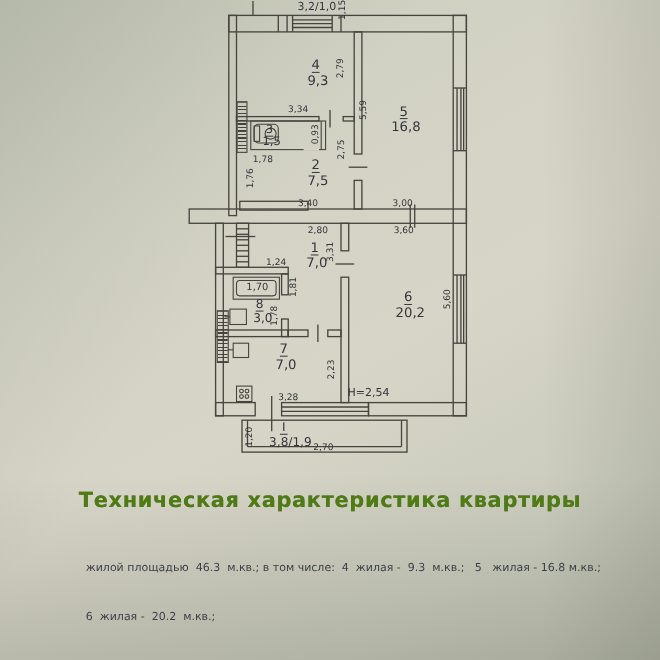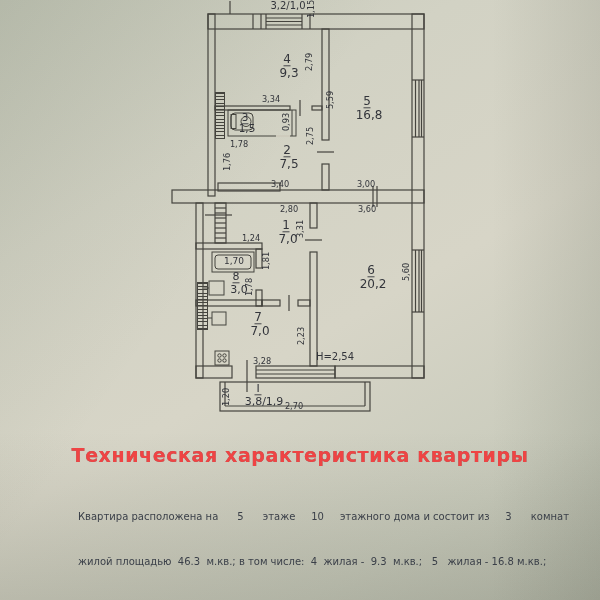--- a/index.html
+++ b/index.html
@@ -11,21 +11,21 @@
   .shade{position:absolute;inset:0;pointer-events:none;}
   .shade-tl{background:linear-gradient(125deg,rgba(90,100,80,.16),rgba(90,100,80,0) 38%);}
   .shade-b{background:linear-gradient(to bottom,rgba(0,0,0,0) 72%,rgba(70,75,60,.18) 100%);}
   .shade-r{background:linear-gradient(to right,rgba(0,0,0,0) 82%,rgba(80,85,70,.14) 100%);}
   .plan{position:absolute;left:0;top:0;width:508px;height:440px;}
   svg text{font-family:"DejaVu Sans","Liberation Sans",sans-serif;fill:#33353b;}
   .hatch{position:absolute;border:1px solid #45443e;
     background:repeating-linear-gradient(180deg,#45443e 0px,#45443e 1px,rgba(0,0,0,0) 1px,rgba(0,0,0,0) 3.2px);}
   .doc-title{
     position:absolute;top:444px;left:0;width:600px;text-align:center;
-    font-size:19px;font-weight:bold;letter-spacing:.6px;color:#ef4444;
+    font-size:19px;font-weight:bold;letter-spacing:.6px;color:#4d7c0f;
     text-shadow:0 0 .5px rgba(45,50,58,.55);
   }
   .doc-lines{position:absolute;top:480px;left:78px;width:500px;color:#3a3f48;
     font-size:10px;line-height:14.9px;white-space:pre;}
   .doc-line{height:14.9px;}
 </style>
 </head>
 <body>
 
 <div class="shade shade-tl"></div>
@@ -213,21 +213,20 @@
       </g>
 </svg>
 </div>
 
 <div class="hatch" style="left:215px;top:92px;width:8px;height:45px;"></div>
 <div class="hatch" style="left:197px;top:282px;width:9px;height:46px;"></div>
 
 <div class="doc-title">Техническая характеристика квартиры</div>
 
 <div class="doc-lines">
-  <div class="doc-line">Квартира расположена на      5      этаже     10     этажного дома и состоит из     3      комнат</div>
   <div class="doc-line">жилой площадью  46.3  м.кв.; в том числе:  4  жилая -  9.3  м.кв.;   5   жилая - 16.8 м.кв.;</div>
   <div class="doc-line">6  жилая -  20.2  м.кв.;</div>
   
   
   
   
   
 </div>
 
 </body></html>

